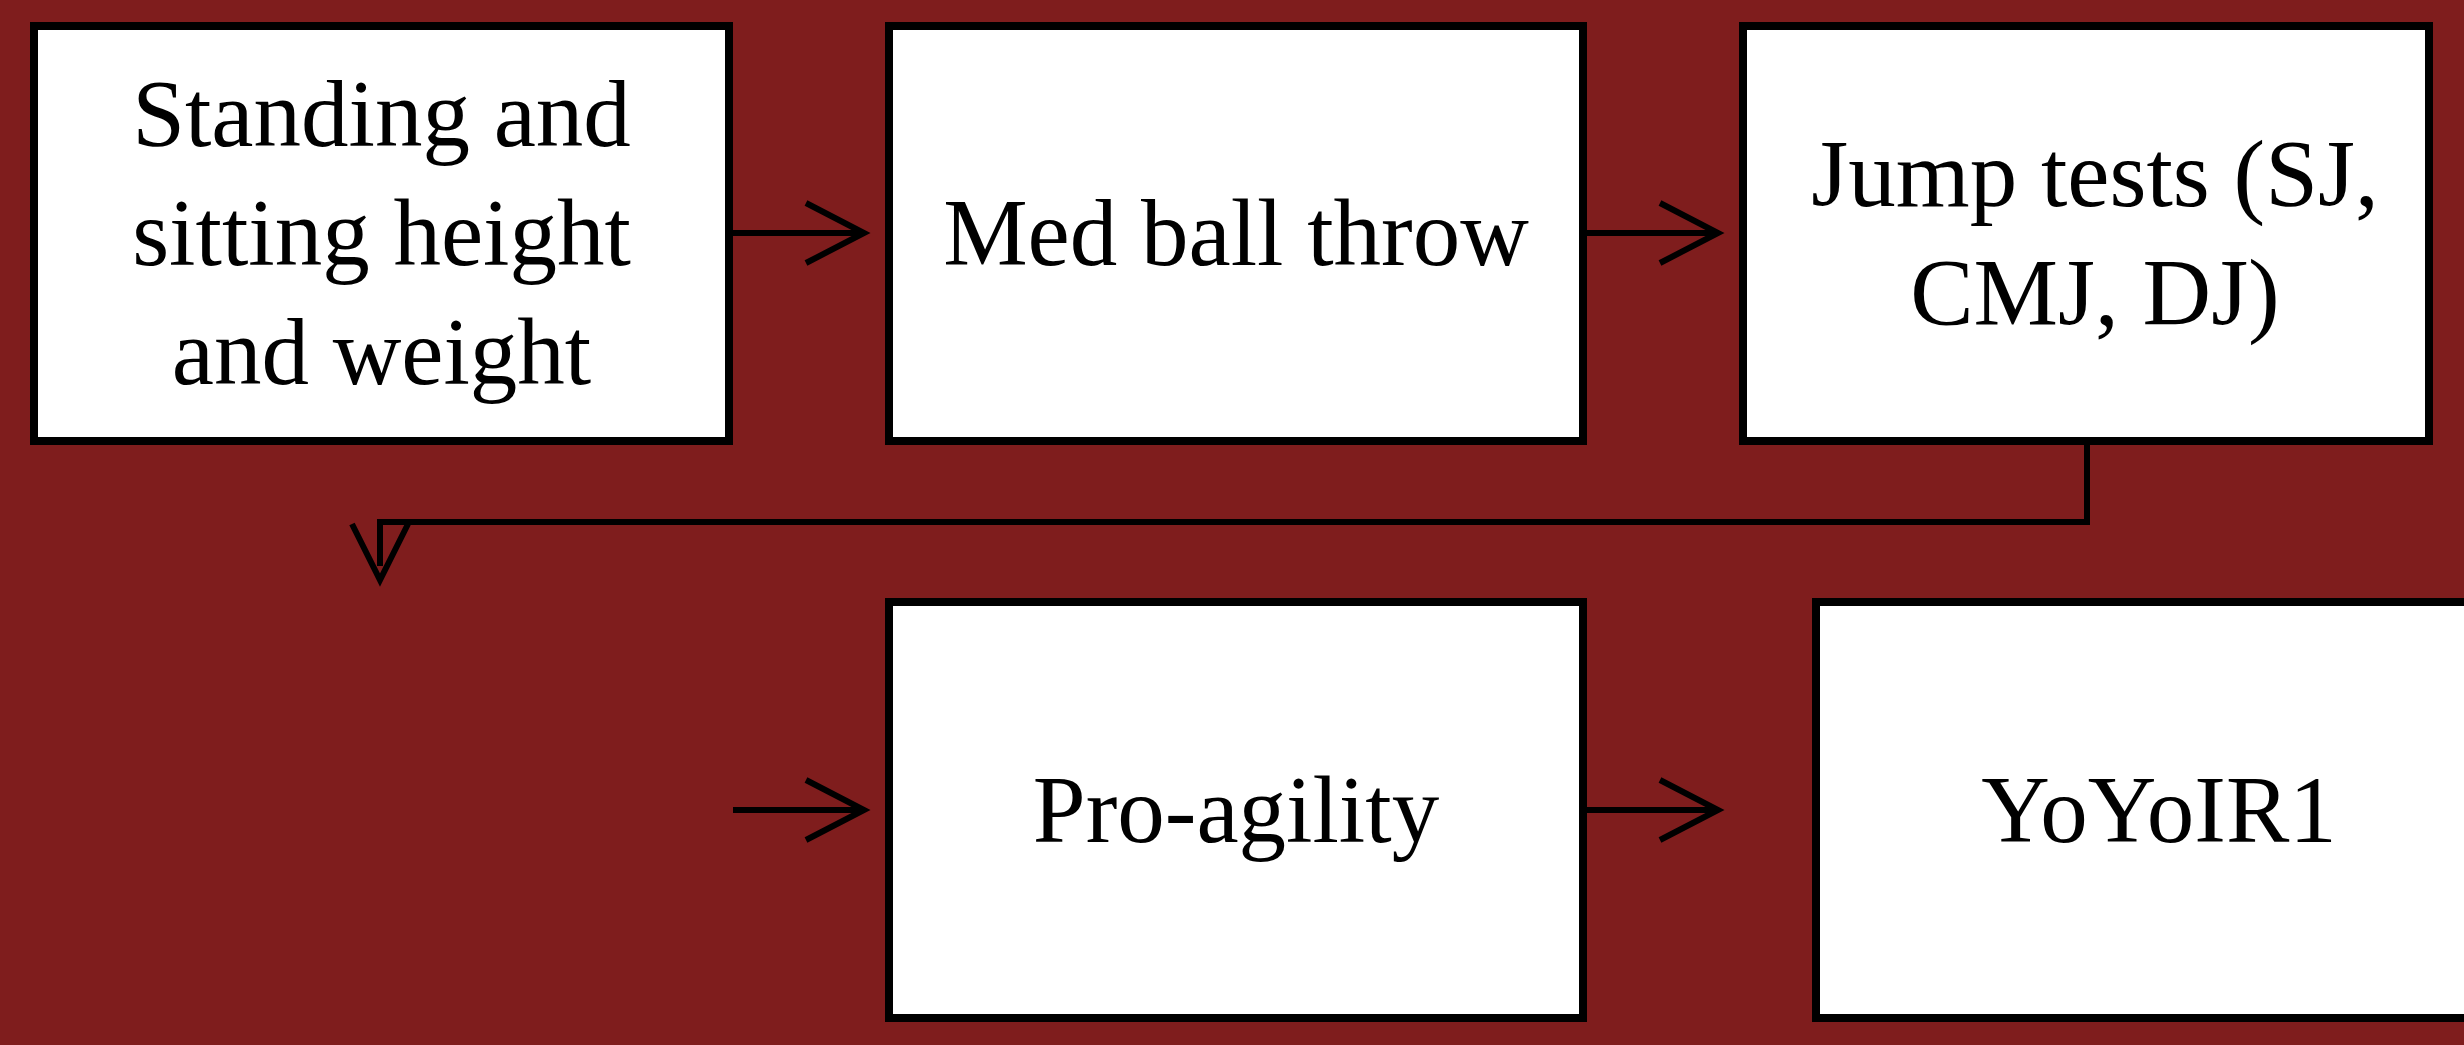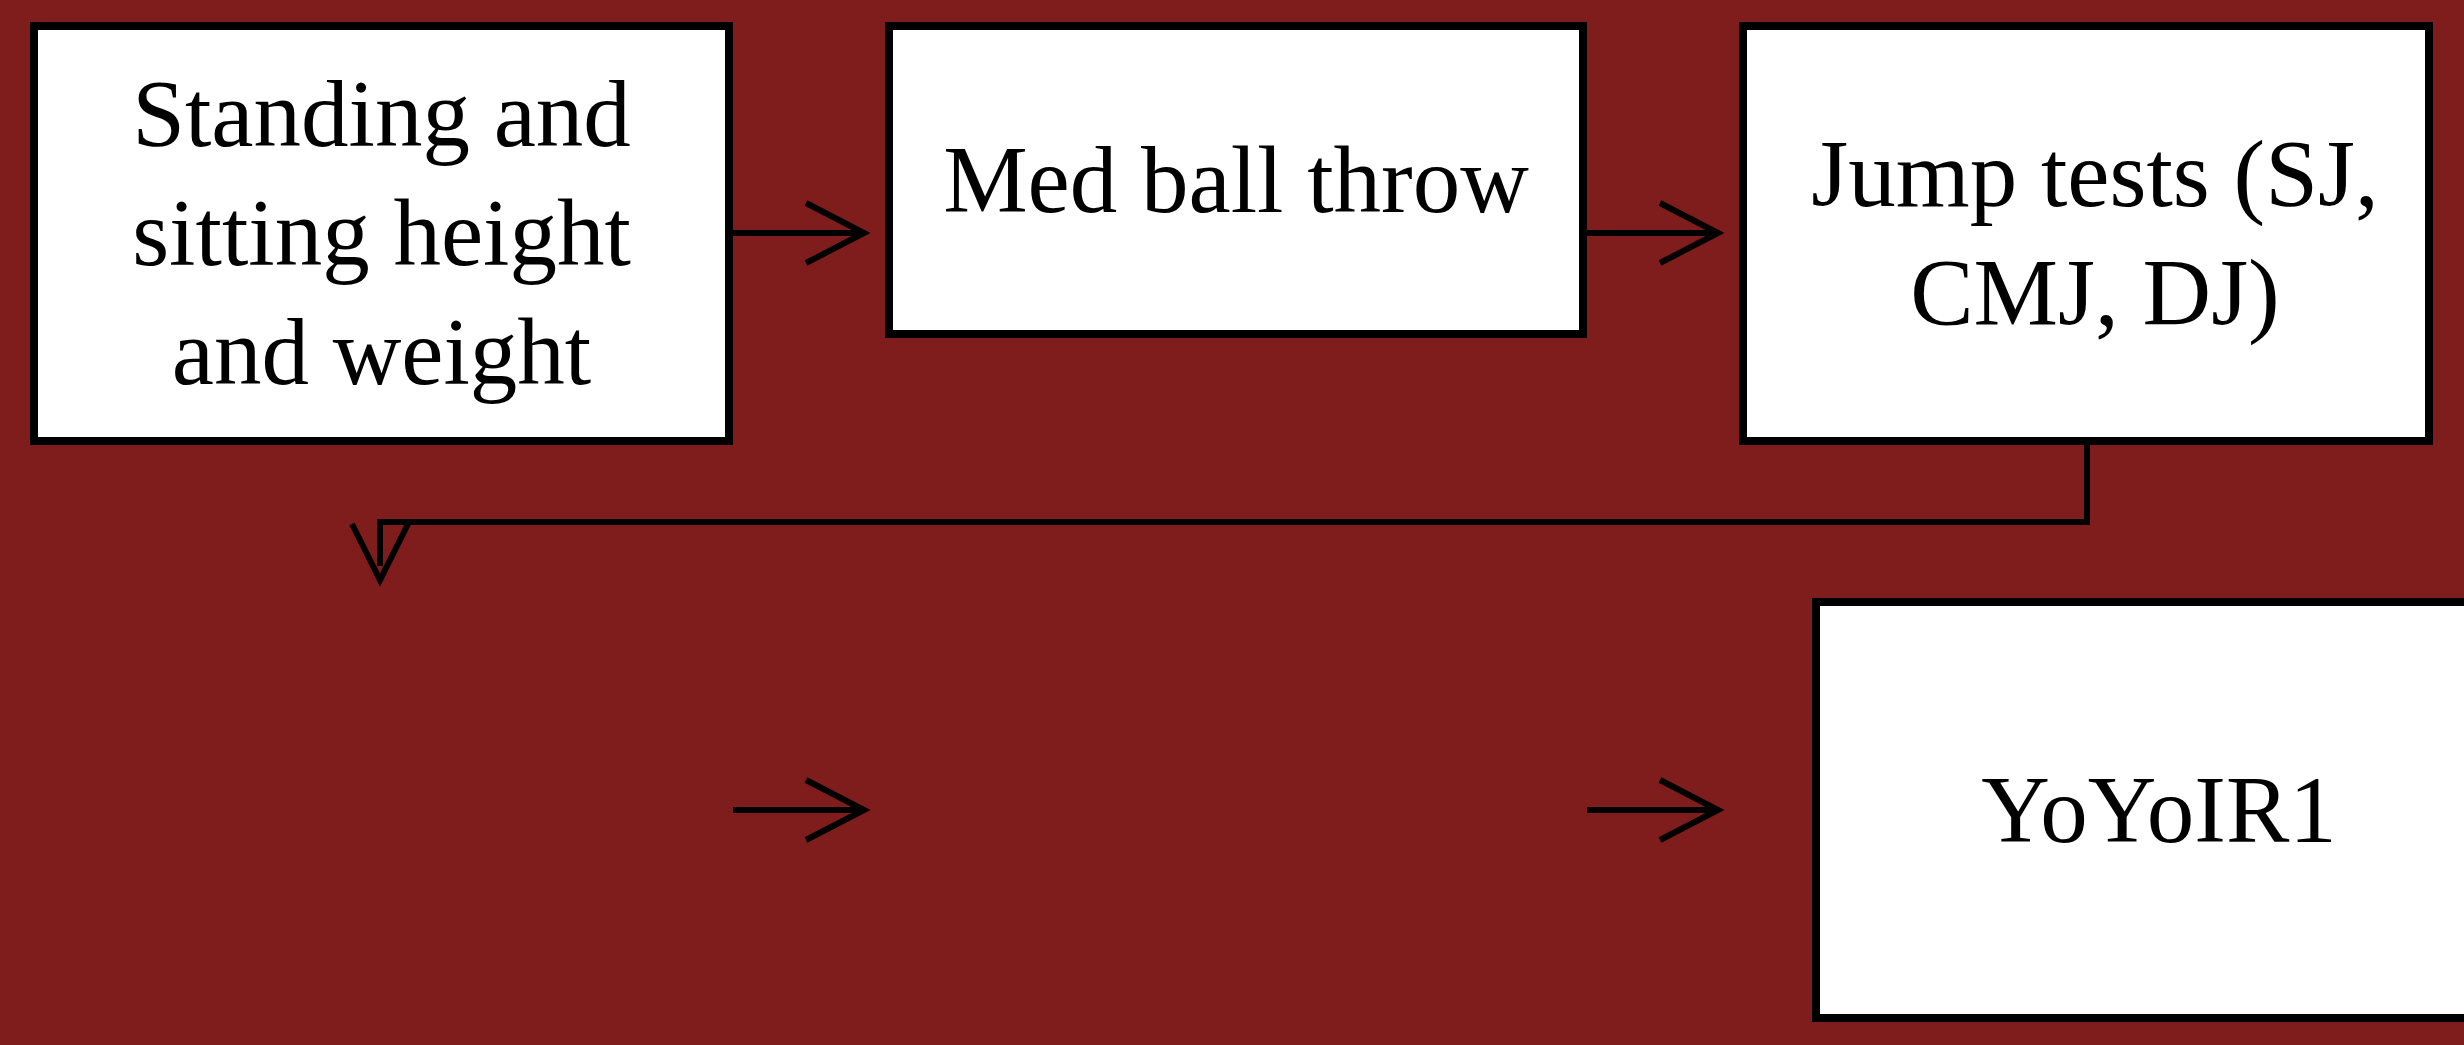--- a/index.html
+++ b/index.html
@@ -27,21 +27,21 @@
   }
   .node-label {
     font-size: 95px;
     line-height: 1.25;
     color: #000000;
     white-space: pre-line;
     letter-spacing: 0px;
   }
   
   .node-1 { left: 30px;   top: 22px;  width: 703px; height: 423px; }
-  .node-2 { left: 885px;  top: 22px;  width: 702px; height: 316px; font-family: Liberation Serif, serif; }
+  .node-2 { left: 885px;  top: 22px;  width: 702px; height: 423px; font-family: Liberation Serif, serif; }
   .node-3 { left: 1739px; top: 22px;  width: 694px; height: 423px; padding-left: 18px; }
   
   .node-4 { left: 30px;   top: 598px; width: 703px; height: 424px; }
   .node-5 { left: 885px;  top: 598px; width: 702px; height: 424px; }
   .node-6 { left: 1812px; top: 598px; width: 694px; height: 424px; }
 
   .edges {
     position: absolute;
     left: 0;
     top: 0;
@@ -67,20 +67,23 @@
 sitting height
 and weight</div>
   </div>
   <div class="node node-2">
     <div class="node-label">Med ball throw</div>
   </div>
   <div class="node node-3">
     <div class="node-label">Jump tests (SJ,
 CMJ, DJ)</div>
   </div>
+  <div class="node node-5">
+    <div class="node-label">Pro-agility</div>
+  </div>
   <div class="node node-6">
     <div class="node-label">YoYoIR1</div>
   </div>
 
   <svg class="edges" viewBox="0 0 2464 1045" aria-hidden="true">
 
     <g>
       <line x1="733" y1="233" x2="861" y2="233"></line>
       <polyline points="806,203 864,233 806,263"></polyline>
     </g>

